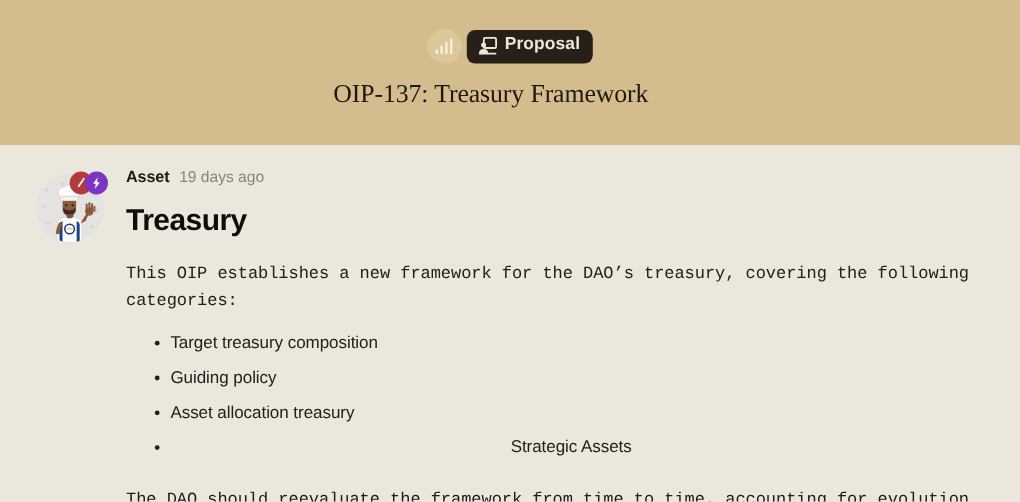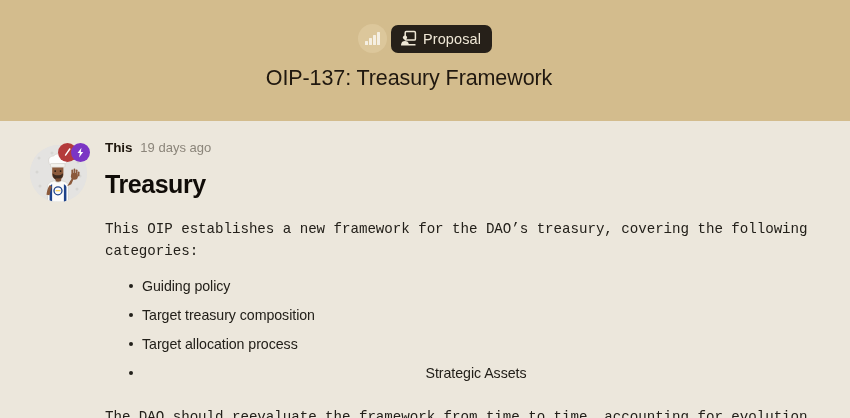--- a/index.html
+++ b/index.html
@@ -58,28 +58,28 @@
     background: #f5efe2;
     border-radius: 0.5px;
   }
   .chart-circle .bars i:nth-child(1) { height: 4px; }
   .chart-circle .bars i:nth-child(2) { height: 7px; }
   .chart-circle .bars i:nth-child(3) { height: 10px; }
   .chart-circle .bars i:nth-child(4) { height: 13px; }
 
   .proposal-badge {
     display: inline-flex;
-    align-items: flex-end;
+    align-items: flex-start;
     gap: 6px;
     background: #262019;
     color: #efe7d6;
     border-radius: 7px;
     padding: 5px 11px 6px 9px;
     font-size: 14.5px;
-    font-weight: 400;
+    font-weight: 700;
     line-height: 1;
     letter-spacing: 0.1px;
   }
   .proposal-badge .pb-icon {
     display: inline-flex;
     width: 17px;
     height: 17px;
   }
   .proposal-badge .pb-label { display: inline-block; }
 
@@ -88,20 +88,21 @@
     top: 66px;
     left: 0;
     width: 850px;
     text-align: center;
     font-size: 21.5px;
     font-weight: 400;
     color: #20180f;
     letter-spacing: -0.1px;
     padding-right: 32px;
     box-sizing: border-box;
+    font-family: Liberation Serif, serif;
   }
 
   
   .post {
     position: relative;
     width: 850px;
     padding: 0;
   }
 
   .avatar-wrap {
@@ -311,31 +312,31 @@
     <div class="badge-mini purple">
       <svg viewBox="0 0 19 19" width="13" height="13" aria-hidden="true">
         <path d="M10.9 2.4L5.2 10.3h3.3l-1.1 6.5 6-8.2h-3.4z" fill="#ffffff"></path>
       </svg>
     </div>
   </div>
 
   <div class="post-main">
 
     <div class="meta-row">
-      <span class="author">This</span>
+      <span class="author">Asset</span>
       <span class="timestamp">19 days ago</span>
     </div>
 
     <h2 class="summary-heading">Treasury</h2>
 
     <p class="para">This OIP establishes a new framework for the DAO’s treasury, covering the following categories:</p>
 
     <ul class="bullets">
+      <li>Target treasury composition</li>
       <li>Guiding policy</li>
-      <li>Target treasury composition</li>
-      <li>Target allocation process</li>
+      <li>Asset allocation treasury</li>
       <li>Strategic Assets</li>
     </ul>
 
     <p class="para closing">The DAO should reevaluate the framework from time to time, accounting for evolution of the protocol and changes in the market.</p>
 
   </div>
 </div>
 
 </body></html>

